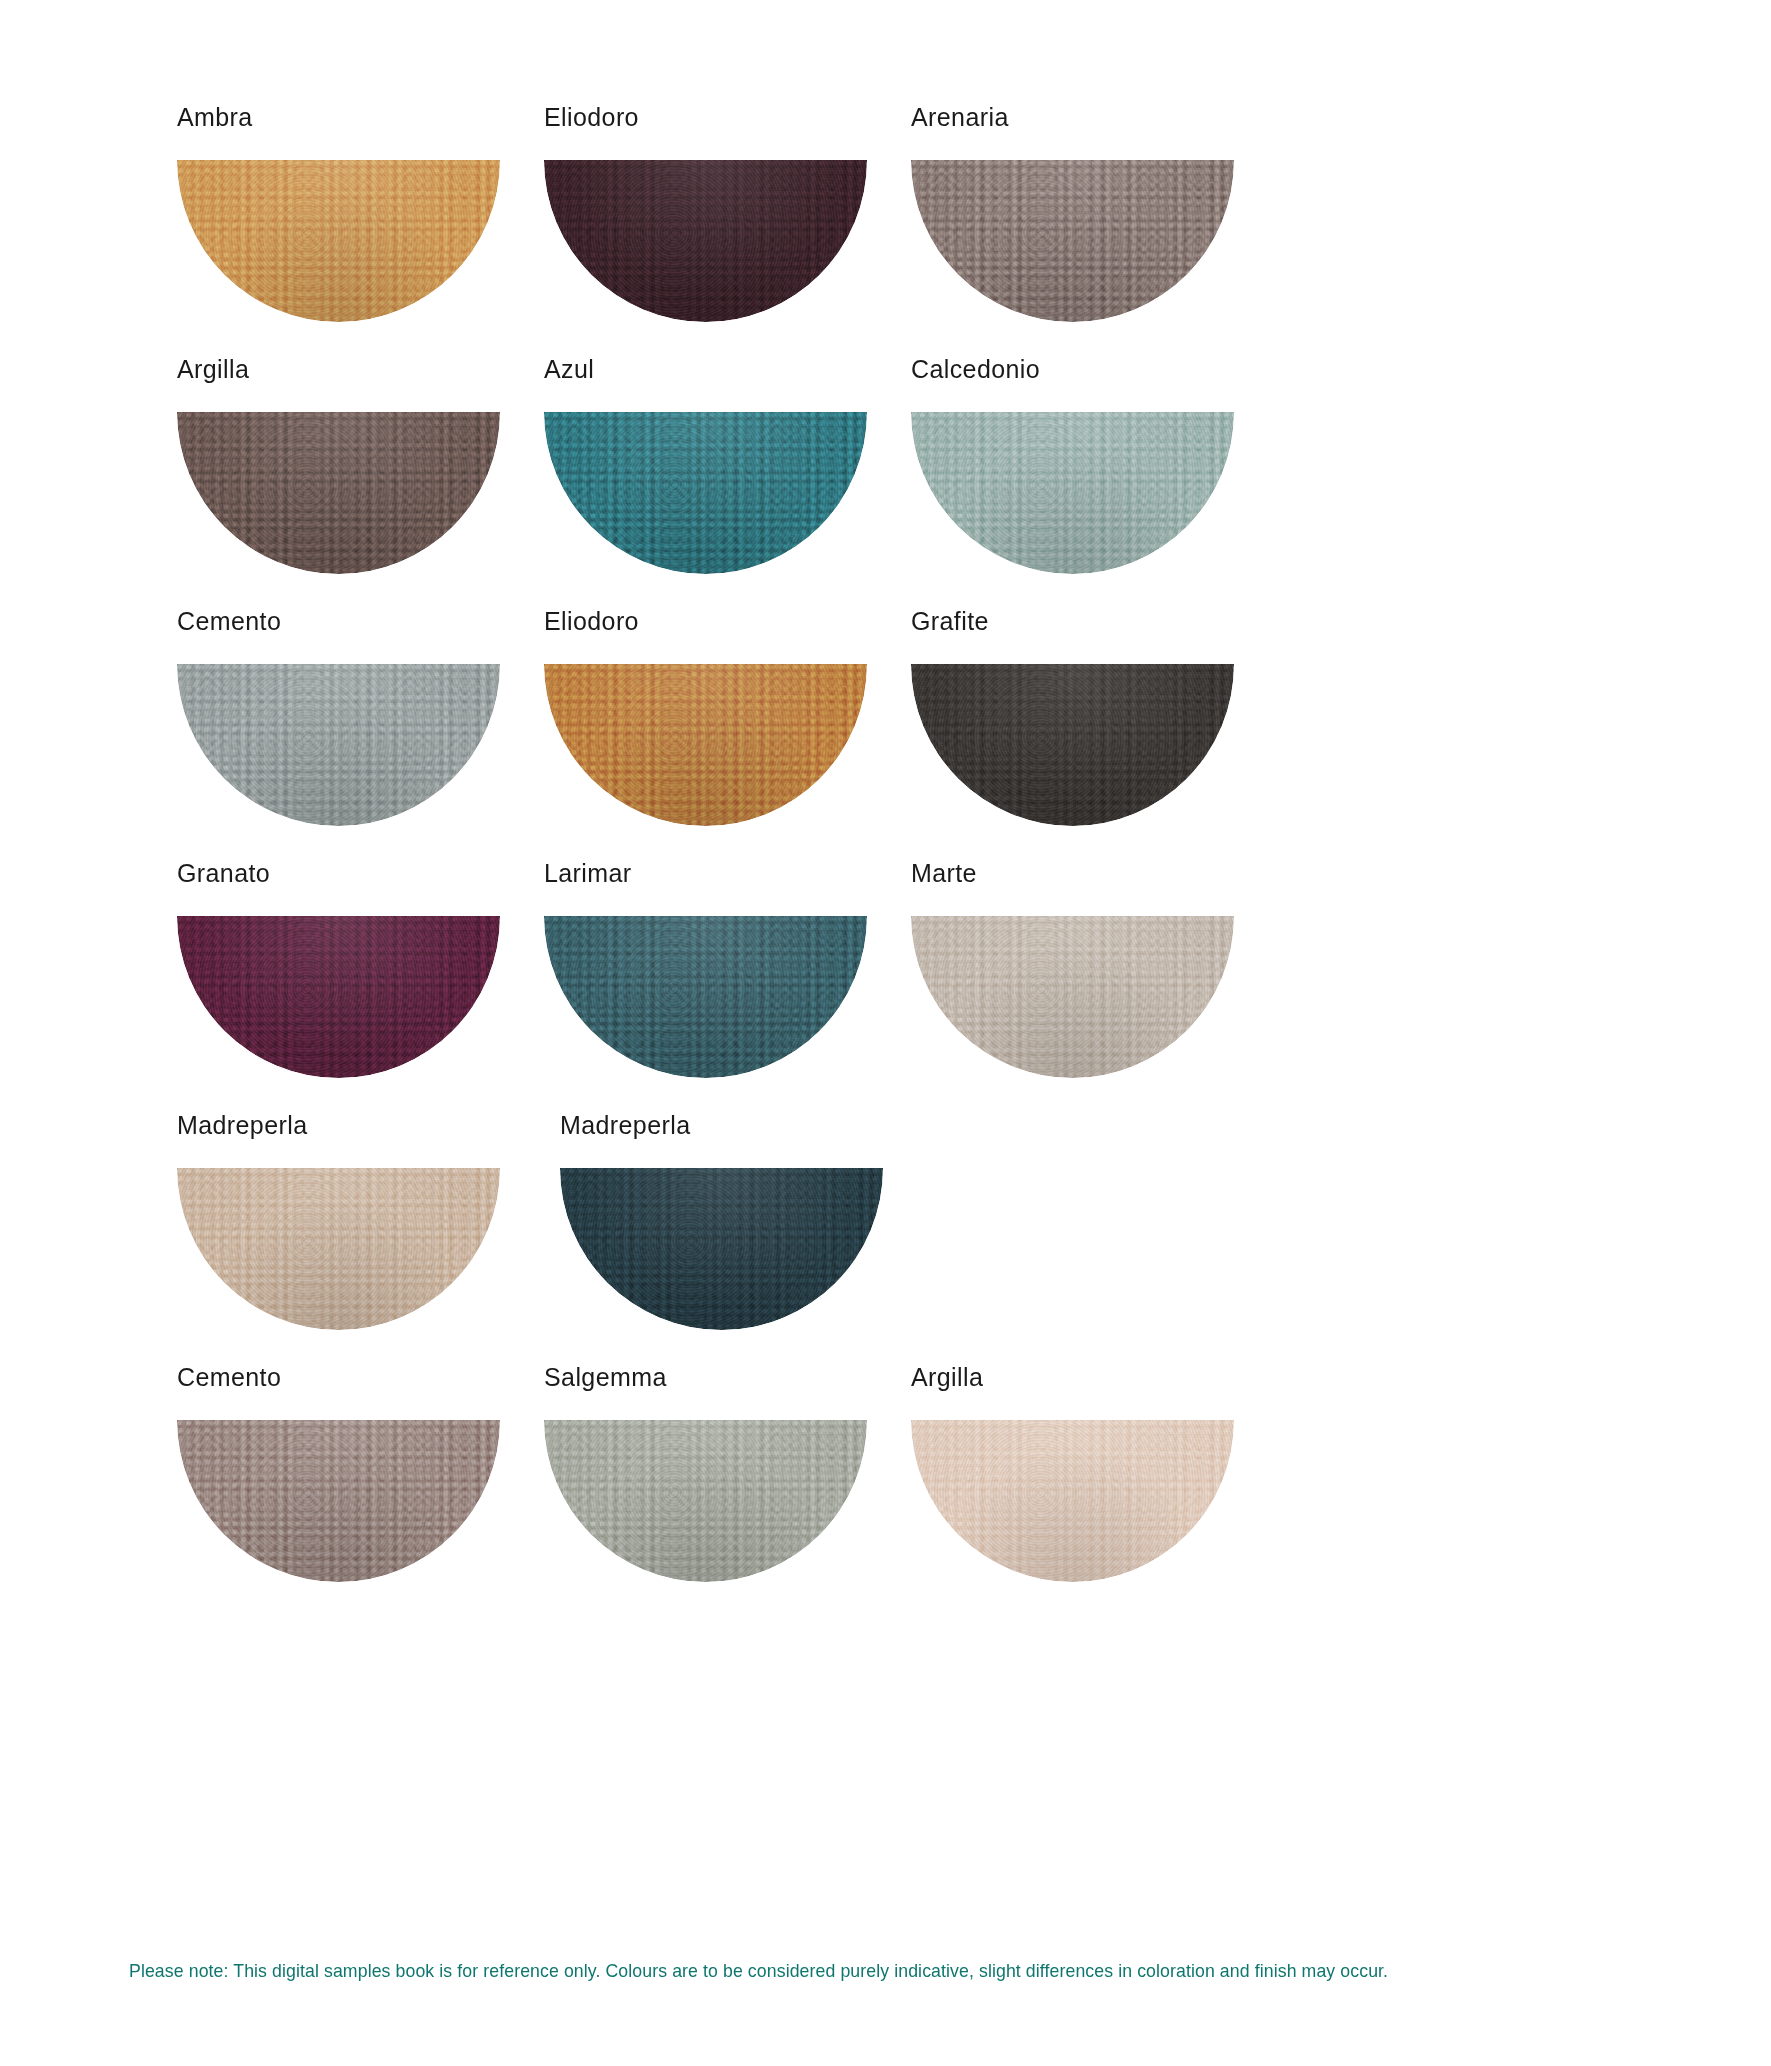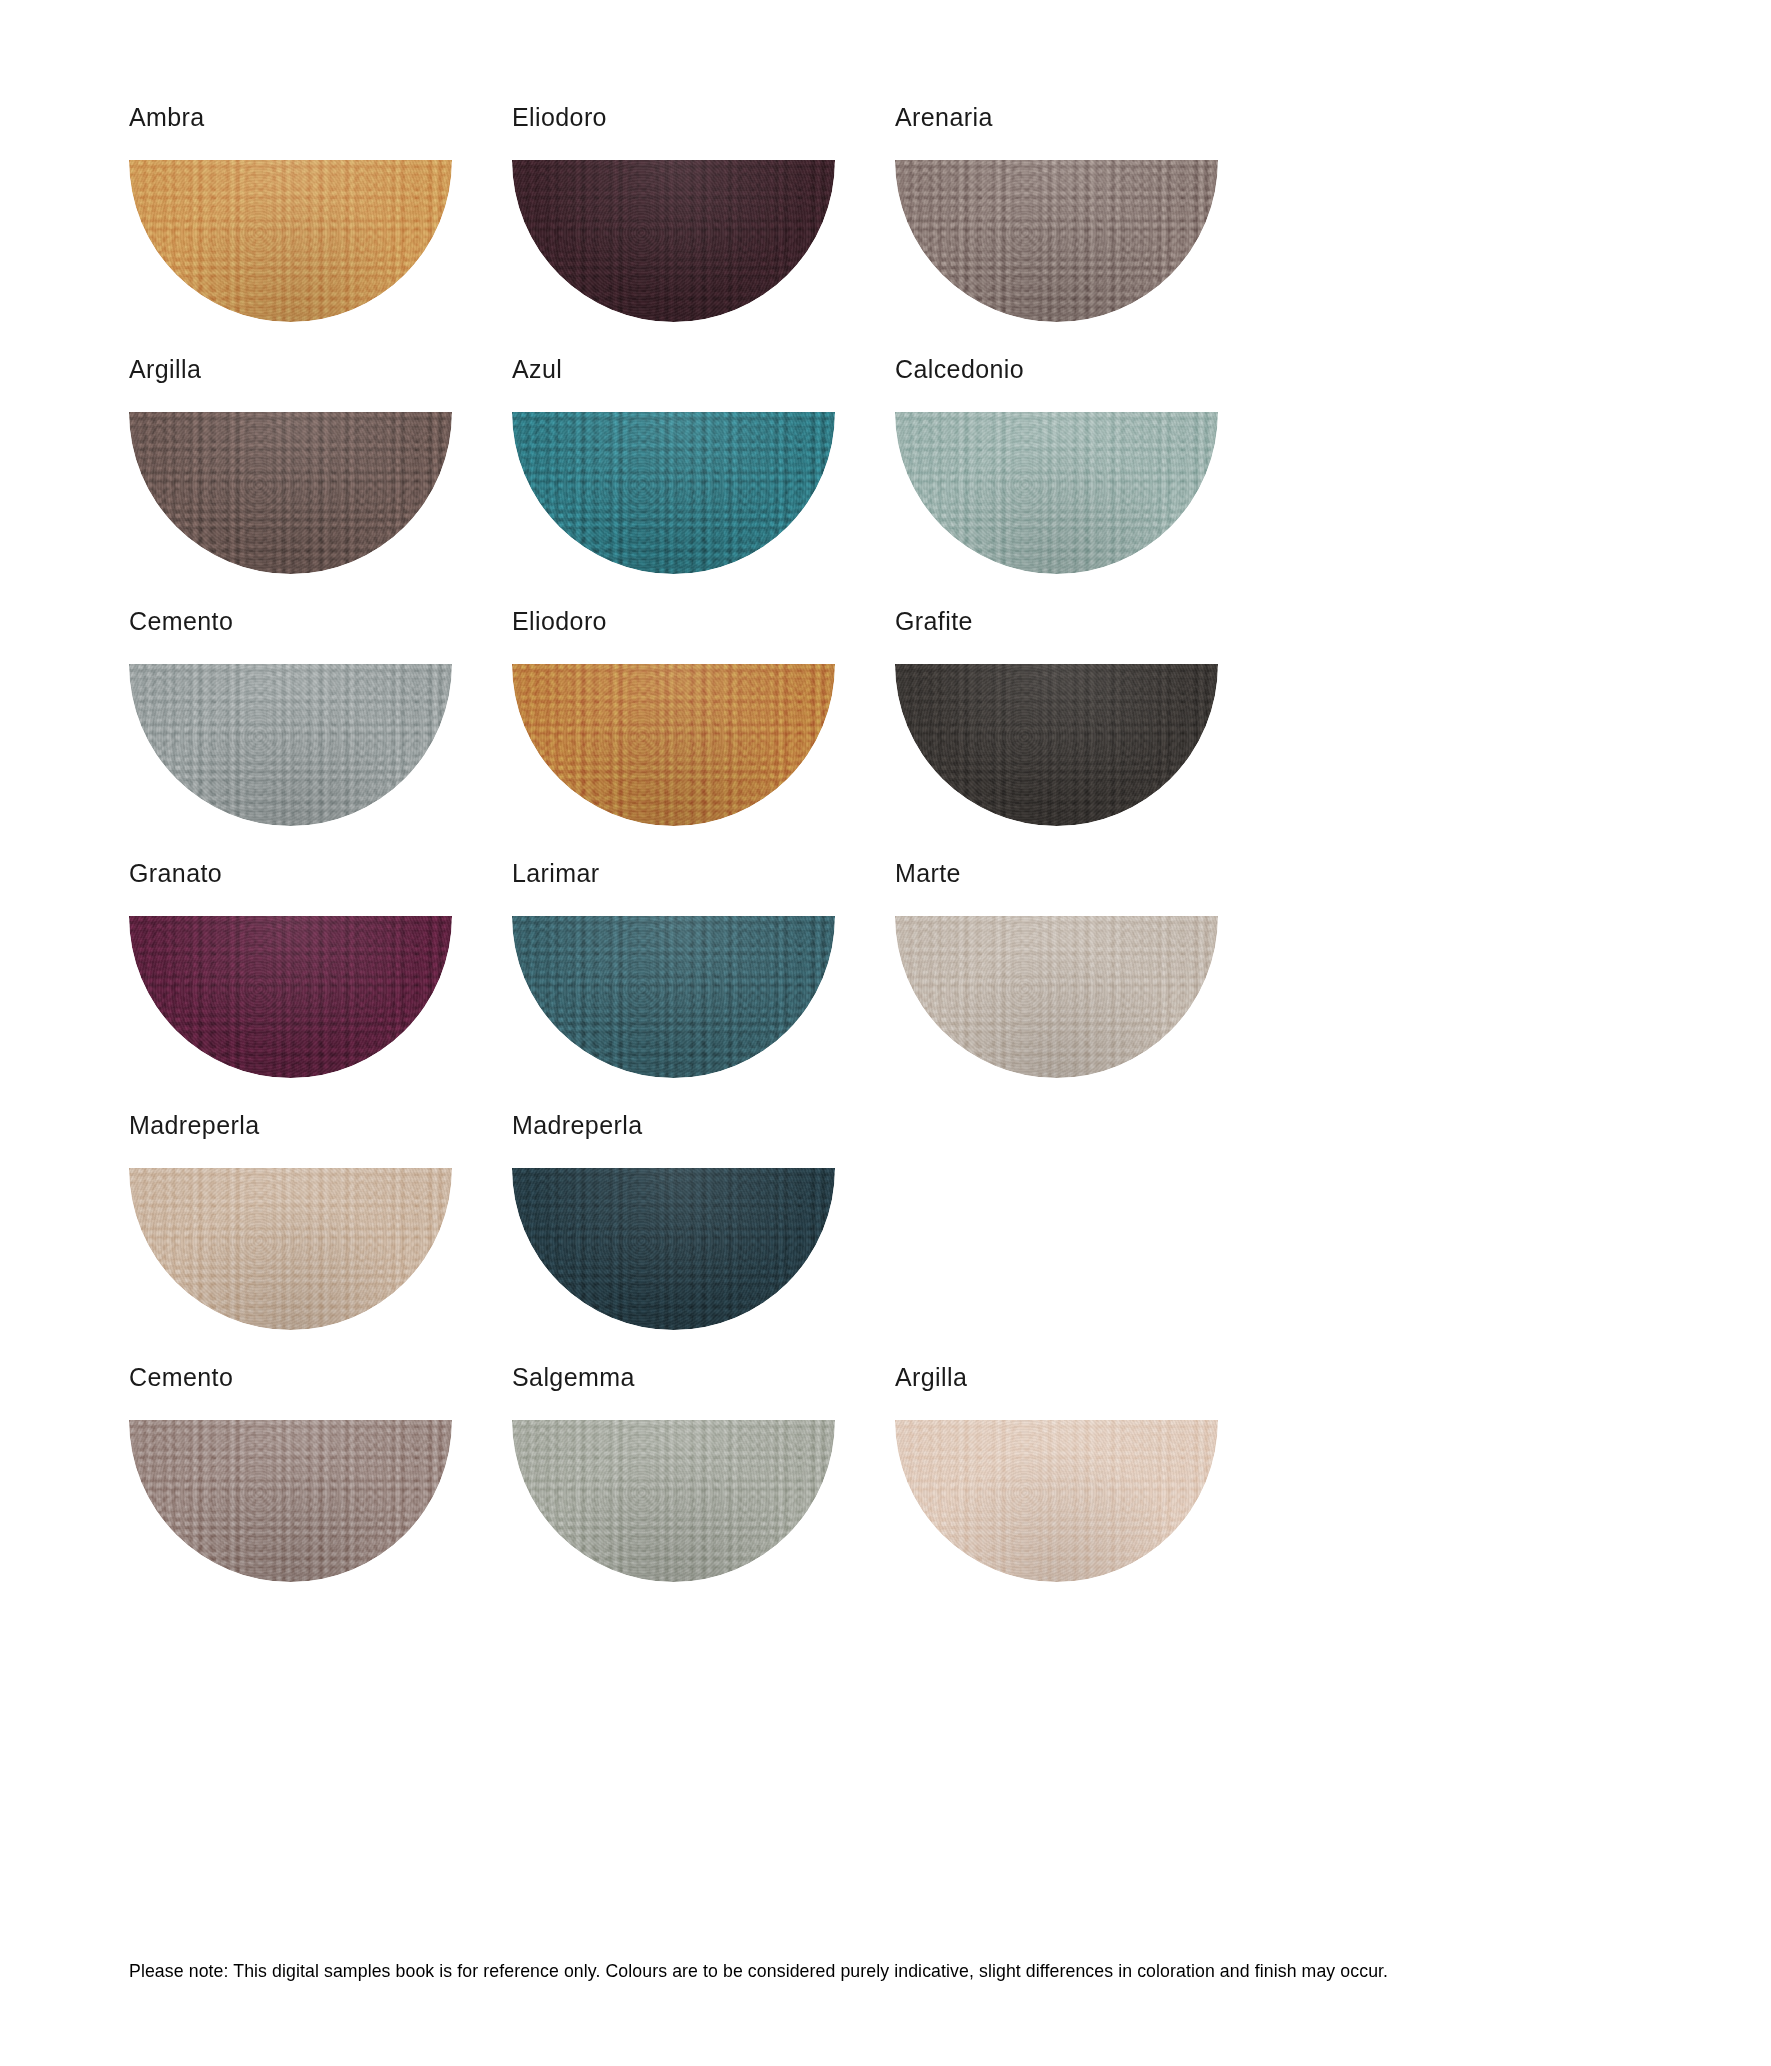--- a/index.html
+++ b/index.html
@@ -25,20 +25,21 @@
   .grid {
     position: absolute;
     left: 129px;
     top: 105px;
     width: 1149px;
   }
 
   .grid-row {
     display: flex;
     height: 252px;
+    margin-left: 48px;
   }
 
   .cell {
     width: 383px;
     position: relative;
   }
   .cell.empty { visibility: hidden; }
 
   .cell-label {
     font-family: "Liberation Sans", sans-serif;
@@ -102,21 +103,21 @@
     height: 100%;
   }
 
   
   .footer-note {
     position: absolute;
     left: 129px;
     top: 1961px;
     font-family: "Liberation Sans", sans-serif;
     font-size: 17.7px;
-    color: #000000;
+    color: #0f766e;
     letter-spacing: 0.1px;
     white-space: nowrap;
   }
 </style>
 </head>
 <body>
 
 <div class="page">
 
   <div class="grid">

